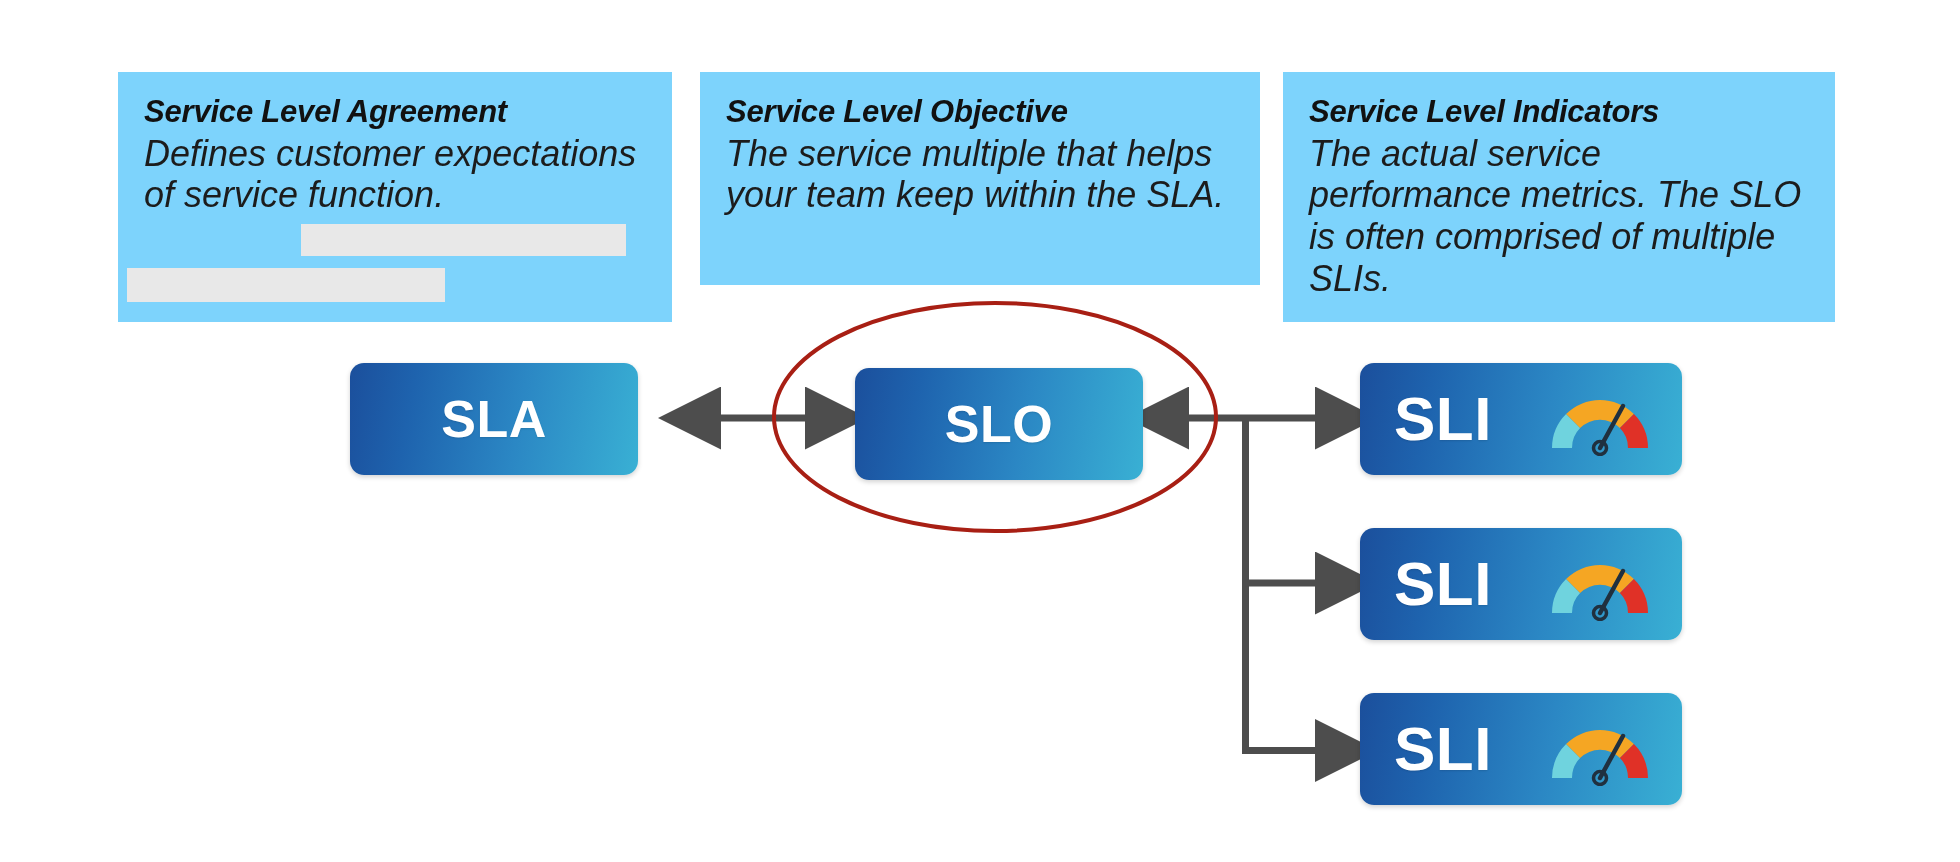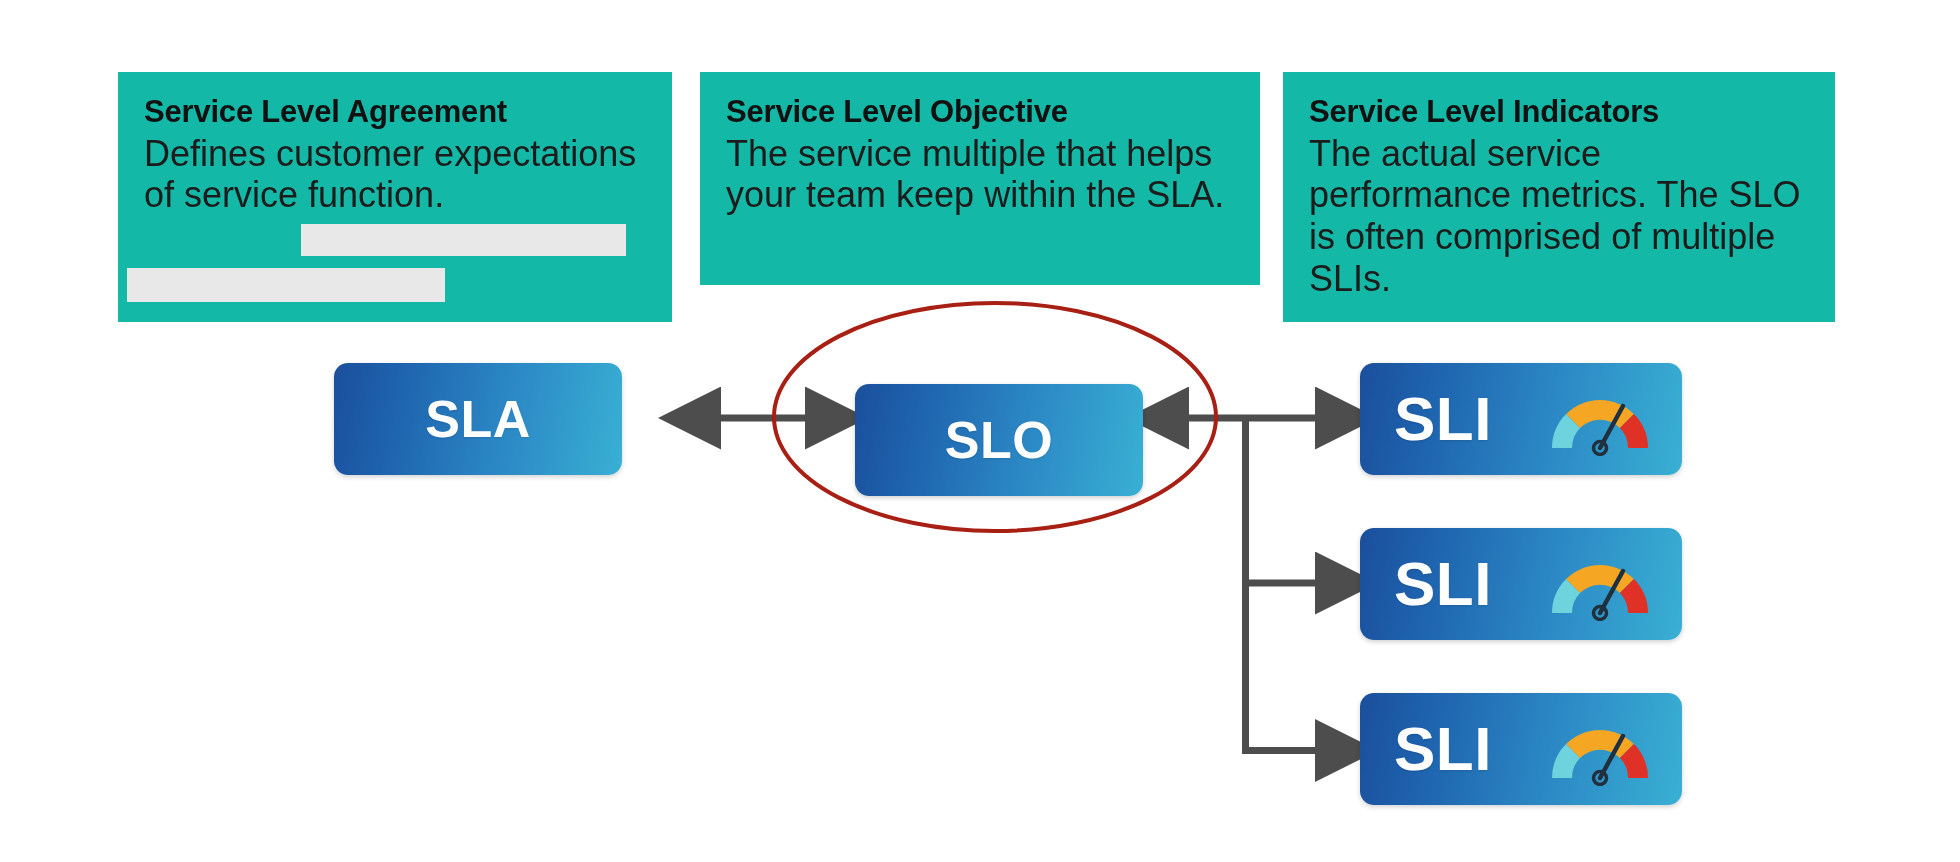--- a/index.html
+++ b/index.html
@@ -18,23 +18,24 @@
   #stage {
     position: absolute;
     left: 0; top: 0;
     width: 1960px;
     height: 862px;
   }
 
   
   .card {
     position: absolute;
-    background: #14b8a6;
+    background: #7dd3fc;
     box-sizing: border-box;
     padding: 22px 26px 18px 26px;
+    font-style: italic;
   }
   .card-title {
     font-size: 31px;
     font-weight: bold;
     color: #111111;
     line-height: 1.18;
     letter-spacing: -0.2px;
     margin: 0 0 2px 0;
     white-space: nowrap;
   }
@@ -139,25 +140,25 @@
       <line x1="1245" y1="583" x2="1322" y2="583" stroke="#4d4d4d" stroke-width="7" marker-end="url(#ah-right)"></line>
     </g>
 
     <g>
       <line x1="1245" y1="750.5" x2="1322" y2="750.5" stroke="#4d4d4d" stroke-width="7" marker-end="url(#ah-right)"></line>
     </g>
 
     <ellipse cx="995" cy="417" rx="221" ry="114" fill="none" stroke="#a81f14" stroke-width="4"></ellipse>
   </svg>
 
-  <div class="node" style="left:334px; top:363px; width:288px; height:112px;">
+  <div class="node" style="left:350px; top:363px; width:288px; height:112px;">
     <span class="node-label">SLA</span>
   </div>
 
-  <div class="node" style="left:855px; top:384px; width:288px; height:112px;">
+  <div class="node" style="left:855px; top:368px; width:288px; height:112px;">
     <span class="node-label">SLO</span>
   </div>
 
   <div class="node sli" style="left:1360px; top:363px; width:288px; height:112px;">
     <span class="node-label">SLI</span>
     <span class="gauge-wrap">
       <svg viewBox="0 0 112 74" width="112" height="74">
 
         <path d="M8,66 A48,48 0 0,1 22.1,32.1 L36.1,46.1 A28,28 0 0,0 28,66 Z" fill="#6fd3de"></path>
 

